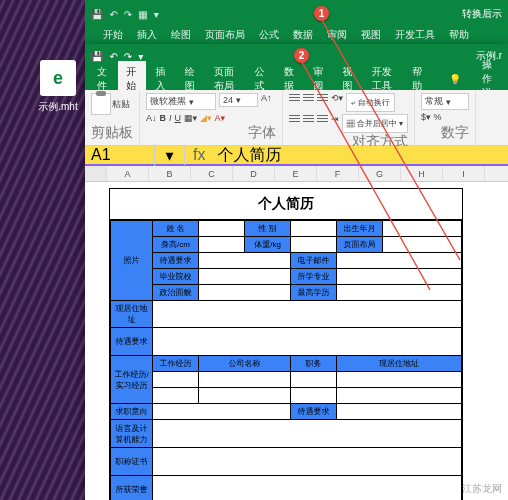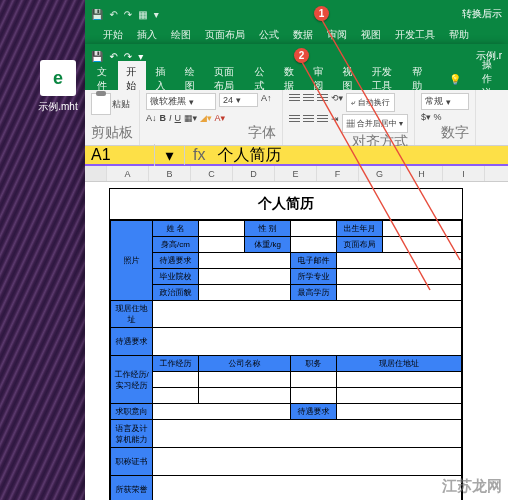--- a/index.html
+++ b/index.html
@@ -44,21 +44,21 @@
 .colhdr div{border-right:1px solid #ddd;text-align:center;line-height:16px}
 .ch-corner{width:22px;background:#e8e8e8}
 .resume{margin:6px 0 0 24px;width:354px;border:1px solid #000;font-size:9px;color:#000;background:#fff}
 .resume .title{text-align:center;font-size:14px;font-weight:bold;padding:6px 0;border-bottom:1px solid #000}
 .resume table{width:100%;border-collapse:collapse}
 .resume td{border:1px solid #000;padding:2px 3px;height:16px;font-size:8px;vertical-align:middle}
 .resume .hdr{text-align:center;background:#3b82f6}
 .resume .wide{height:28px}
 .callout{position:absolute;width:15px;height:15px;border-radius:50%;background:#e74c3c;color:#fff;font-size:10px;font-weight:bold;display:flex;align-items:center;justify-content:center;box-shadow:0 1px 2px rgba(0,0,0,.4)}
 .arrow{position:absolute;pointer-events:none}
-.watermark{position:absolute;right:6px;bottom:4px;font-size:15px;color:rgba(120,120,120,.65);font-weight:700}
+.watermark{position:absolute;right:6px;bottom:4px;font-size:10px;color:rgba(120,120,120,.65);font-weight:400}
 </style>
 </head>
 <body>
 
 <div class="wallpaper"></div>
 
 <div class="desktop-icon">
   <div class="ic">
       <span>e</span>
     </div>

